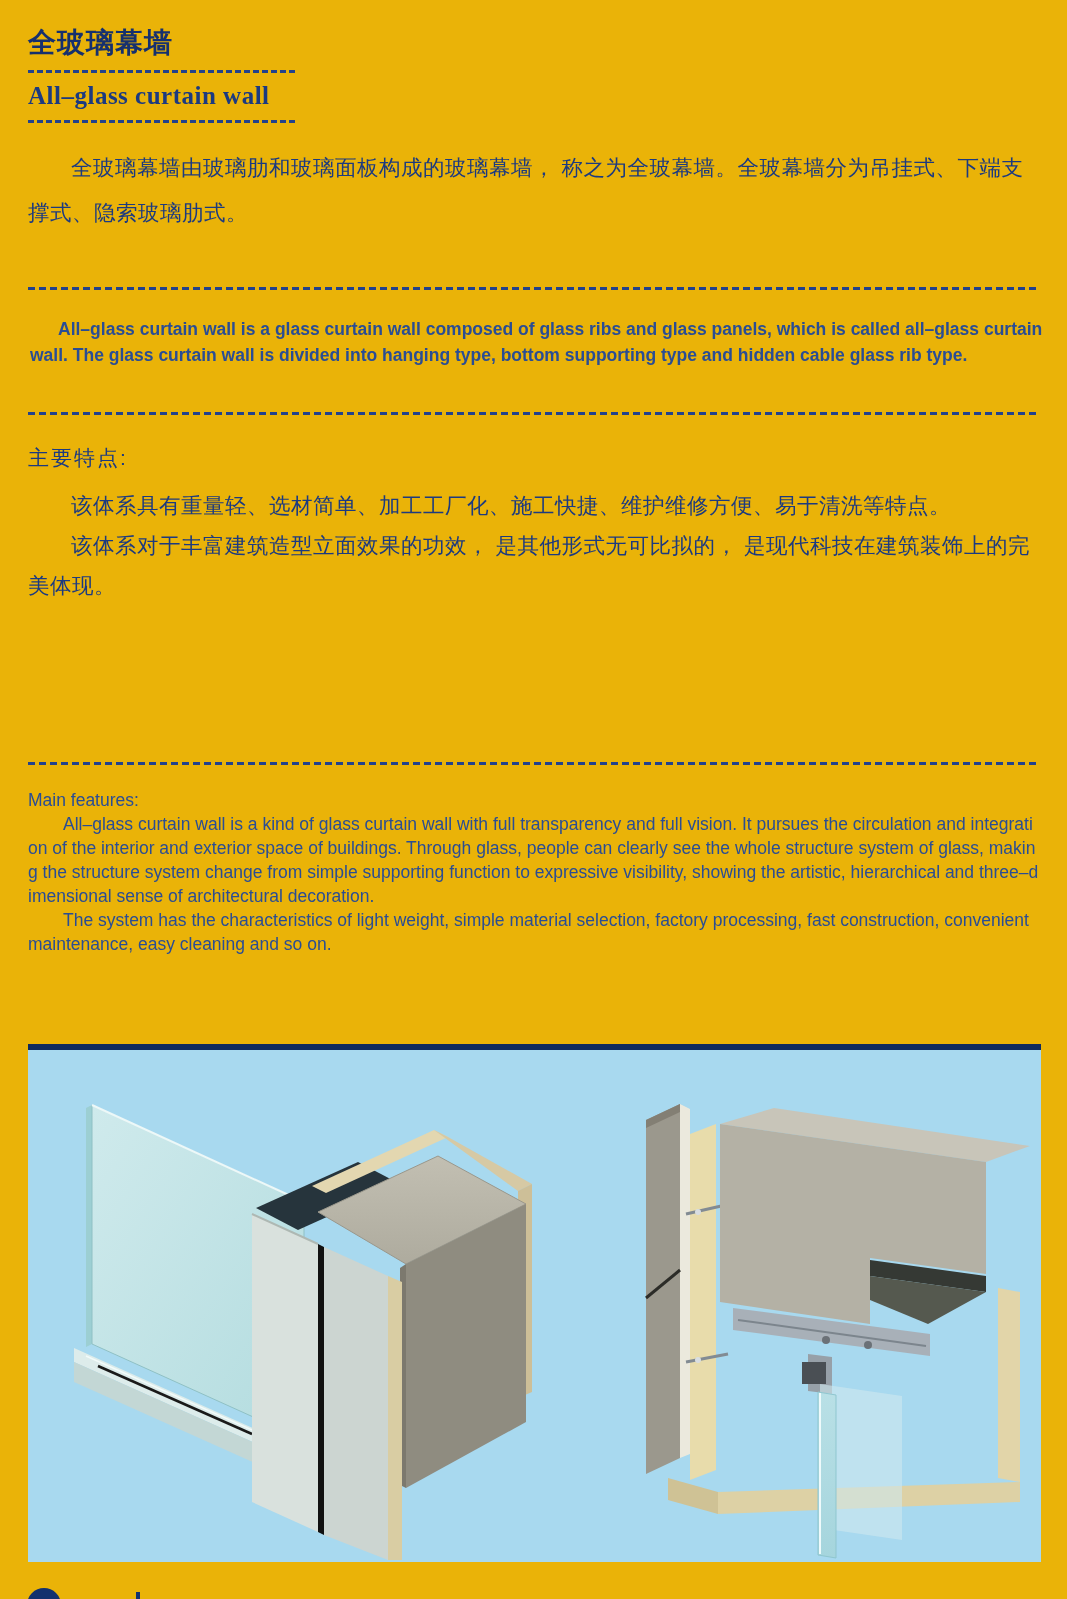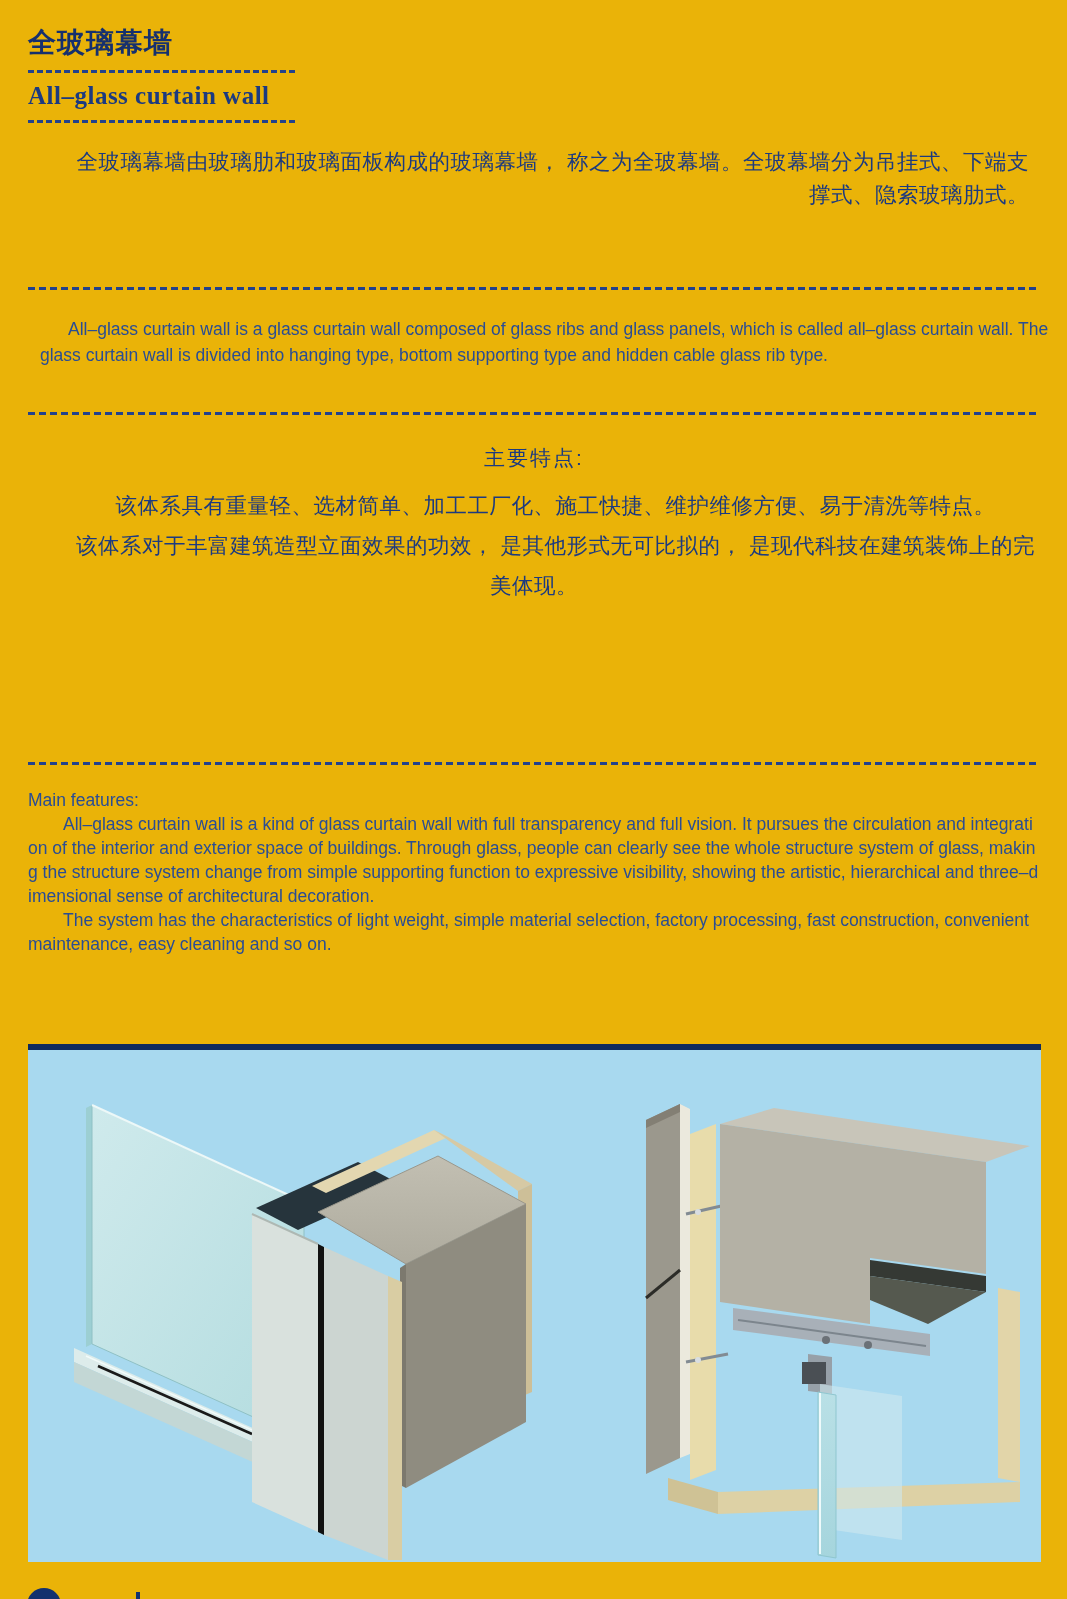--- a/index.html
+++ b/index.html
@@ -30,37 +30,37 @@
   
   .divider{
     position:absolute;left:28px;width:1012px;height:3px;
     background:repeating-linear-gradient(90deg,#23428c 0 7px,transparent 7px 11px);
   }
   
   .zh-text{
     color:#1c3a80;font-size:21.5px;letter-spacing:.5px;
   }
   .intro-zh{
-    position:absolute;left:17px;top:146px;width:1012px;
-    line-height:33px;text-indent:2em;text-align:right;
+    position:absolute;left:28px;top:146px;width:1012px;
+    line-height:45px;text-indent:2em;
   }
   .features-zh{
-    position:absolute;left:28px;top:444px;width:1012px;text-align:center;
+    position:absolute;left:28px;top:444px;width:1012px;
   }
   .features-zh .heading{
     font-size:21px;color:#1c3a80;letter-spacing:2px;margin:0 0 14px 0;
   }
   .features-zh p{
     margin:0;line-height:40px;text-indent:2em;
   }
   
   .en-text{color:#2a4d94;font-size:17.5px;}
   .intro-en{
-    position:absolute;left:40px;top:316px;width:1014px;
-    line-height:26px;text-indent:28px;
+    position:absolute;left:30px;top:316px;width:1014px;
+    line-height:26px;text-indent:28px;font-weight:bold;
   }
   .features-en{
     position:absolute;left:28px;top:788px;width:1014px;line-height:24px;
   }
   .features-en .heading{margin:0;}
   .features-en p{
     margin:0;text-indent:2em;word-break:break-all;
   }
   
   .figure-bar{

